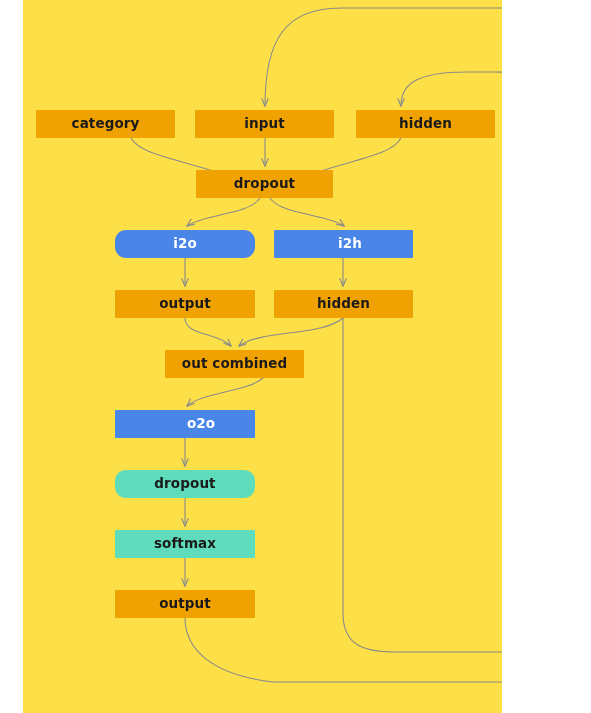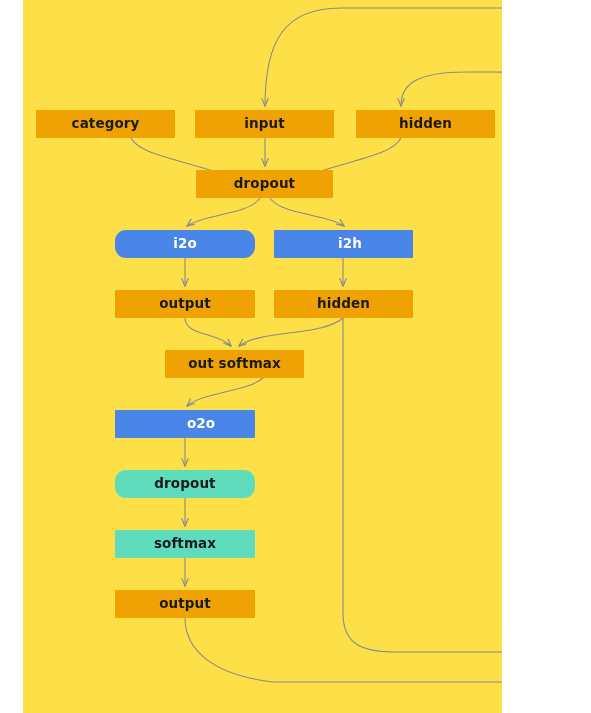--- a/index.html
+++ b/index.html
@@ -101,21 +101,21 @@
       <div class="node node-blue" style="left: 251px; top: 230px; width: 139px; height: 28px; padding-left: 13px;">
         <span>i2h</span>
       </div>
       <div class="node node-orange" style="left: 92px; top: 290px; width: 140px; height: 28px;">
         <span>output</span>
       </div>
       <div class="node node-orange" style="left: 251px; top: 290px; width: 139px; height: 28px;">
         <span>hidden</span>
       </div>
       <div class="node node-orange" style="left: 142px; top: 350px; width: 139px; height: 28px;">
-        <span>out softmax</span>
+        <span>out combined</span>
       </div>
       <div class="node node-blue" style="left: 92px; top: 410px; width: 140px; height: 28px; padding-left: 32px;">
         <span>o2o</span>
       </div>
       <div class="node node-teal" style="left: 92px; top: 470px; width: 140px; height: 28px; border-radius: 11px;">
         <span>dropout</span>
       </div>
       <div class="node node-teal" style="left: 92px; top: 530px; width: 140px; height: 28px;">
         <span>softmax</span>
       </div>

